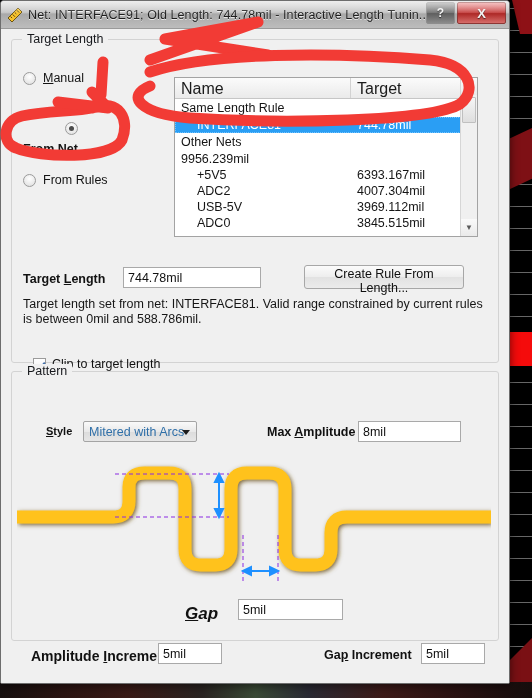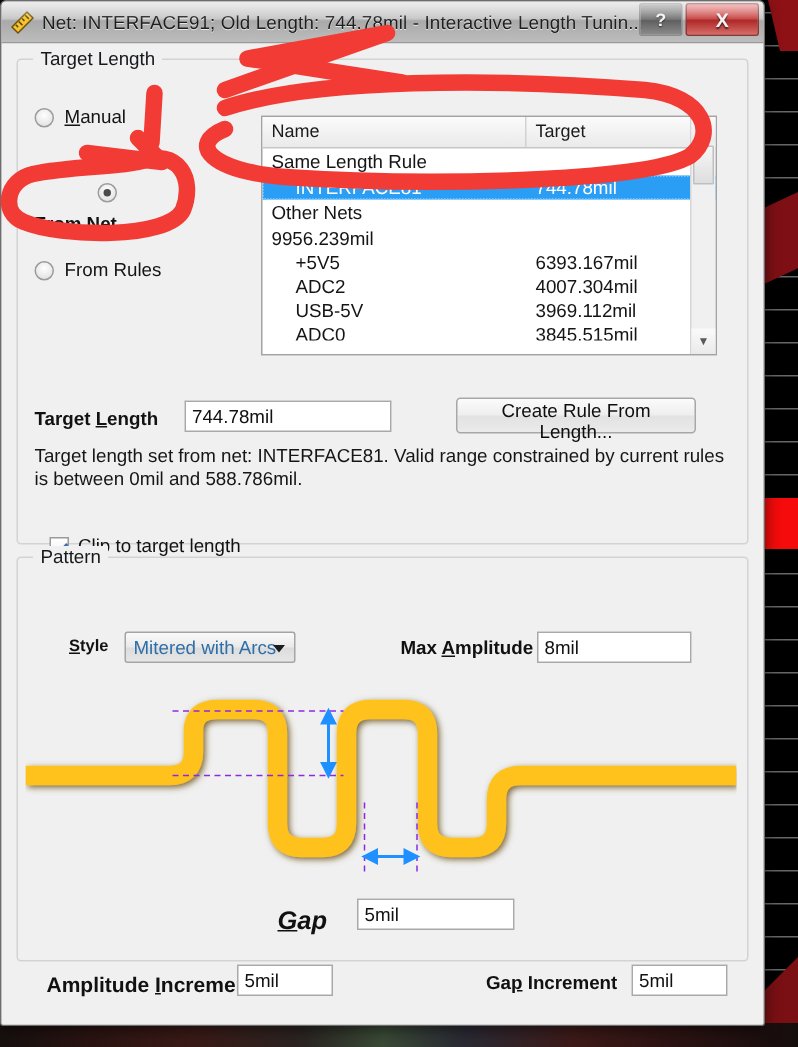--- a/index.html
+++ b/index.html
@@ -202,21 +202,21 @@
     background: #ffffff;
     border: 1px solid #a3a3a3;
     box-sizing: border-box;
     overflow: hidden;
   }
   #list-header {
     display: flex;
     height: 20px;
     background: linear-gradient(180deg,#fbfbfb,#eaeaea);
     border-bottom: 1px solid #c6c6c6;
-    font-size: 12px;
+    font-size: 16px;
     color: #1b1b1b;
   }
   #list-header .col {
     padding: 2px 0 0 6px;
     box-sizing: border-box;
   }
   #list-header .col-name { width: 176px; border-right: 1px solid #d2d2d2; }
   #list-header .col-len { flex: 1; }
   #list-rows { font-size: 12.5px; color: #151515; }
   .list-group {

